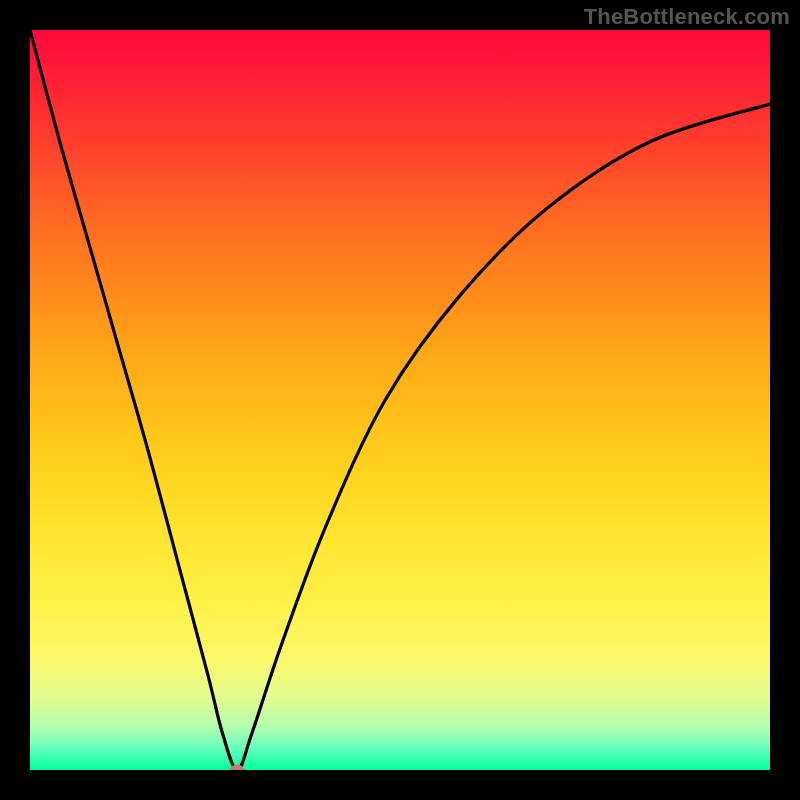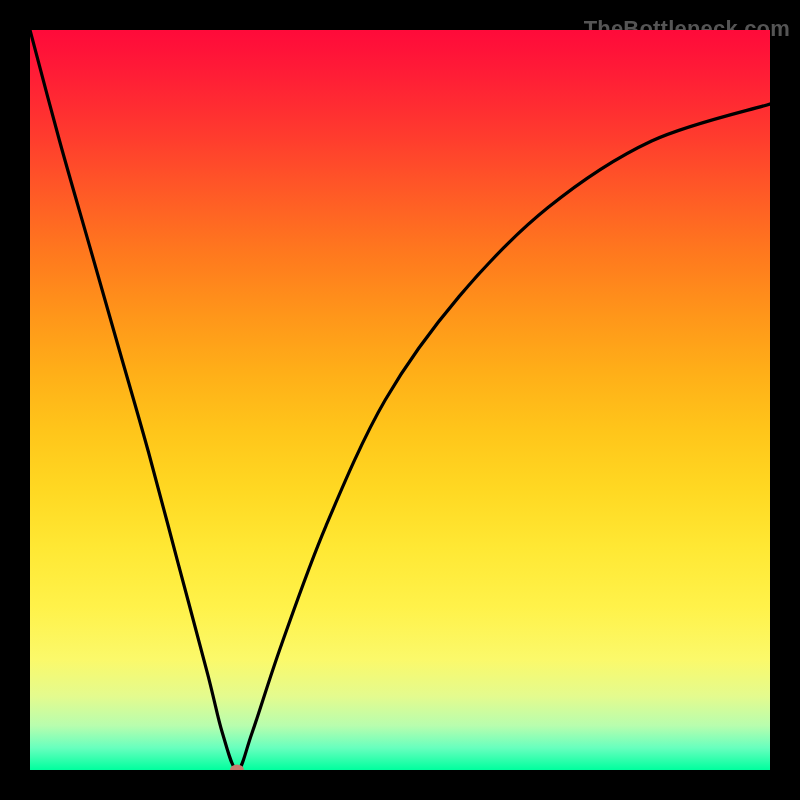--- a/index.html
+++ b/index.html
@@ -12,21 +12,21 @@
     overflow: hidden;
   }
   .frame {
     position: relative;
     width: 800px;
     height: 800px;
     background: #000;
   }
   .watermark {
     position: absolute;
-    top: 16px;
+    top: 4px;
     right: 10px;
     color: #555;
     font-size: 22px;
     font-weight: 600;
     letter-spacing: 0.2px;
     user-select: none;
   }
   .plot-area {
     position: absolute;
     left: 30px;

